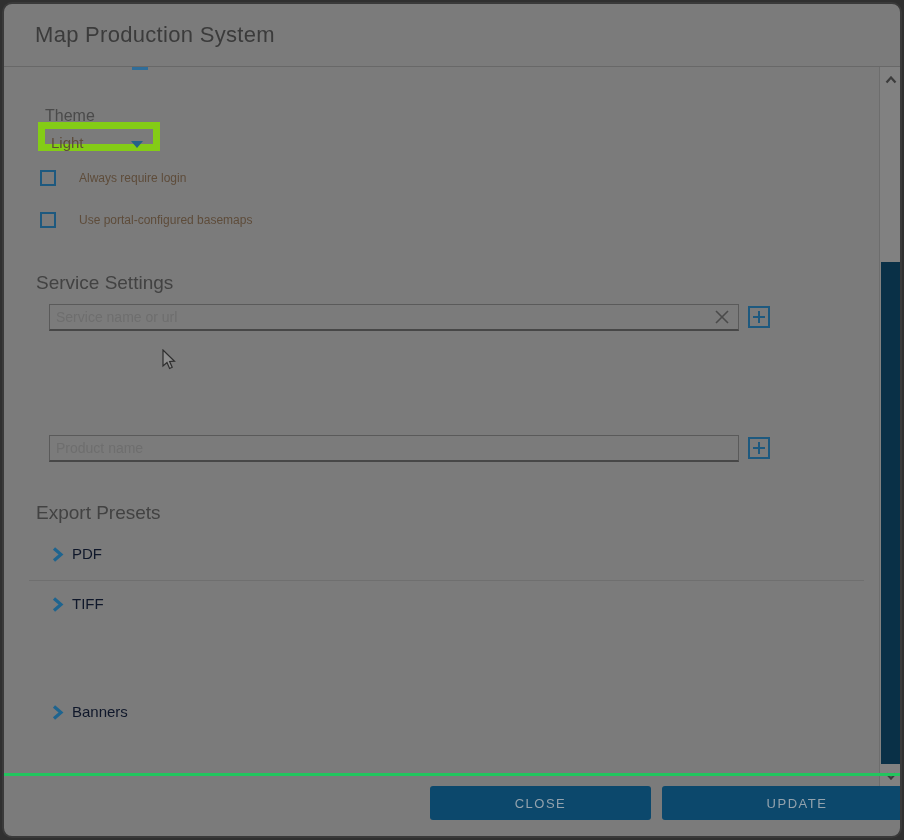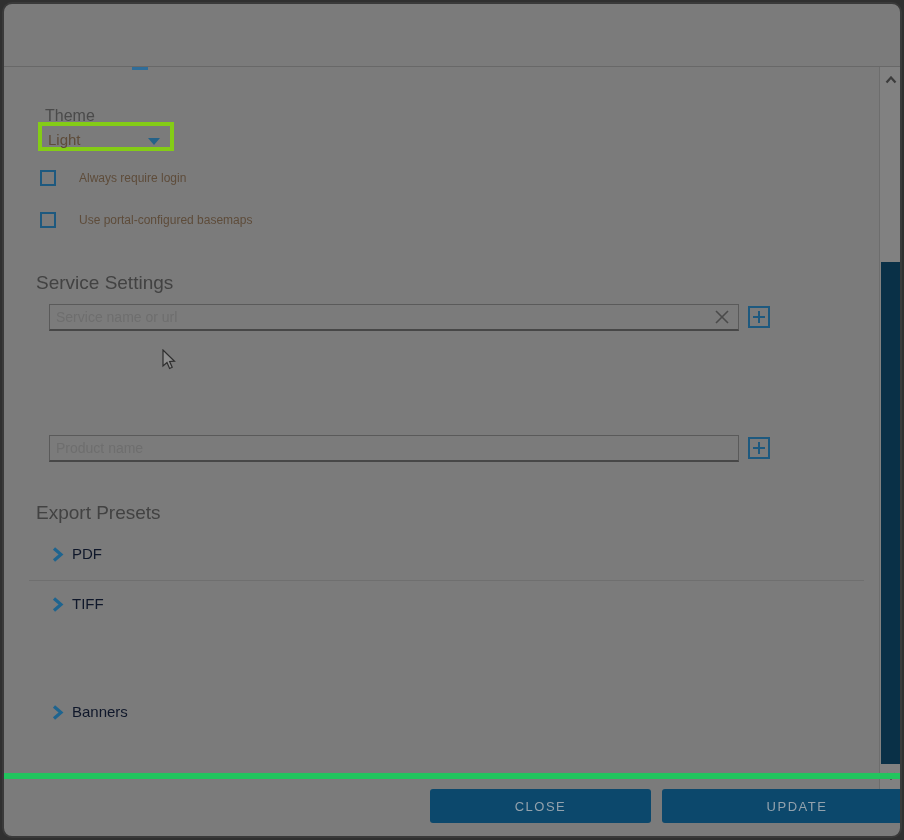--- a/index.html
+++ b/index.html
@@ -33,22 +33,22 @@
     position: absolute; left: 128px; top: 63px; width: 16px; height: 3px;
     background: #2f6d99;
   }
   
   .content { position: absolute; left: 0; top: 63px; right: 22px; bottom: 67px; }
 
   .field-label {
     position: absolute; font-size: 16px; color: #4a4a4a;
   }
   .select-box {
-    position: absolute; left: 34px; top: 55px; width: 136px; height: 29px;
-    border: 4px solid #84cc16; background: transparent;
+    position: absolute; left: 34px; top: 55px; width: 122px; height: 29px;
+    border: 7px solid #84cc16; background: transparent;
     cursor: default;
     text-align: right;
   }
   .select-box .select-value {
     position: absolute; left: 6px; top: 5px; font-size: 15px; color: #5e4c3a;
   }
   .select-box .dd-arrow {
     position: absolute; right: 10px; top: 12px;
     width: 0; height: 0;
     border-left: 6px solid transparent; border-right: 6px solid transparent;
@@ -103,39 +103,42 @@
   }
   .scroll-arrow.up { top: 4px; }
   .scroll-arrow.down { bottom: 4px; }
   .scroll-thumb {
     position: absolute; left: 1px; top: 195px; width: 19px; height: 502px;
     background: #093047; cursor: pointer;
   }
   
   .footer {
     position: absolute; left: 0; right: 0; bottom: 0; height: 63px;
-    border-top: 6px solid #22c55e;
+    border-top: 3px solid #22c55e;
   }
   .btn {
     position: absolute; top: 10px; height: 34px;
     background: #0c486c; color: #93a2ad;
     border: none; border-radius: 3px;
     font-family: "Liberation Sans", sans-serif;
     font-size: 13px; letter-spacing: 1.5px; cursor: pointer;
   }
   .btn.close { left: 426px; width: 221px; }
   .btn.update { left: 658px; width: 270px; }
   
   .mouse-cursor { position: absolute; left: 157px; top: 345px; }
 </style>
 </head>
 <body>
 
 <div class="window">
 
+  <div class="header">
+    <div class="title">Map Production System</div>
+  </div>
   <div class="header-divider"></div>
   <div class="top-clipped-element"></div>
 
   <div class="content">
 
     <div class="field-label" style="left:41px; top:40px;">Theme</div>
 
     <div class="select-box">
       <span class="select-value">Light</span>
       <span class="dd-arrow"></span>

